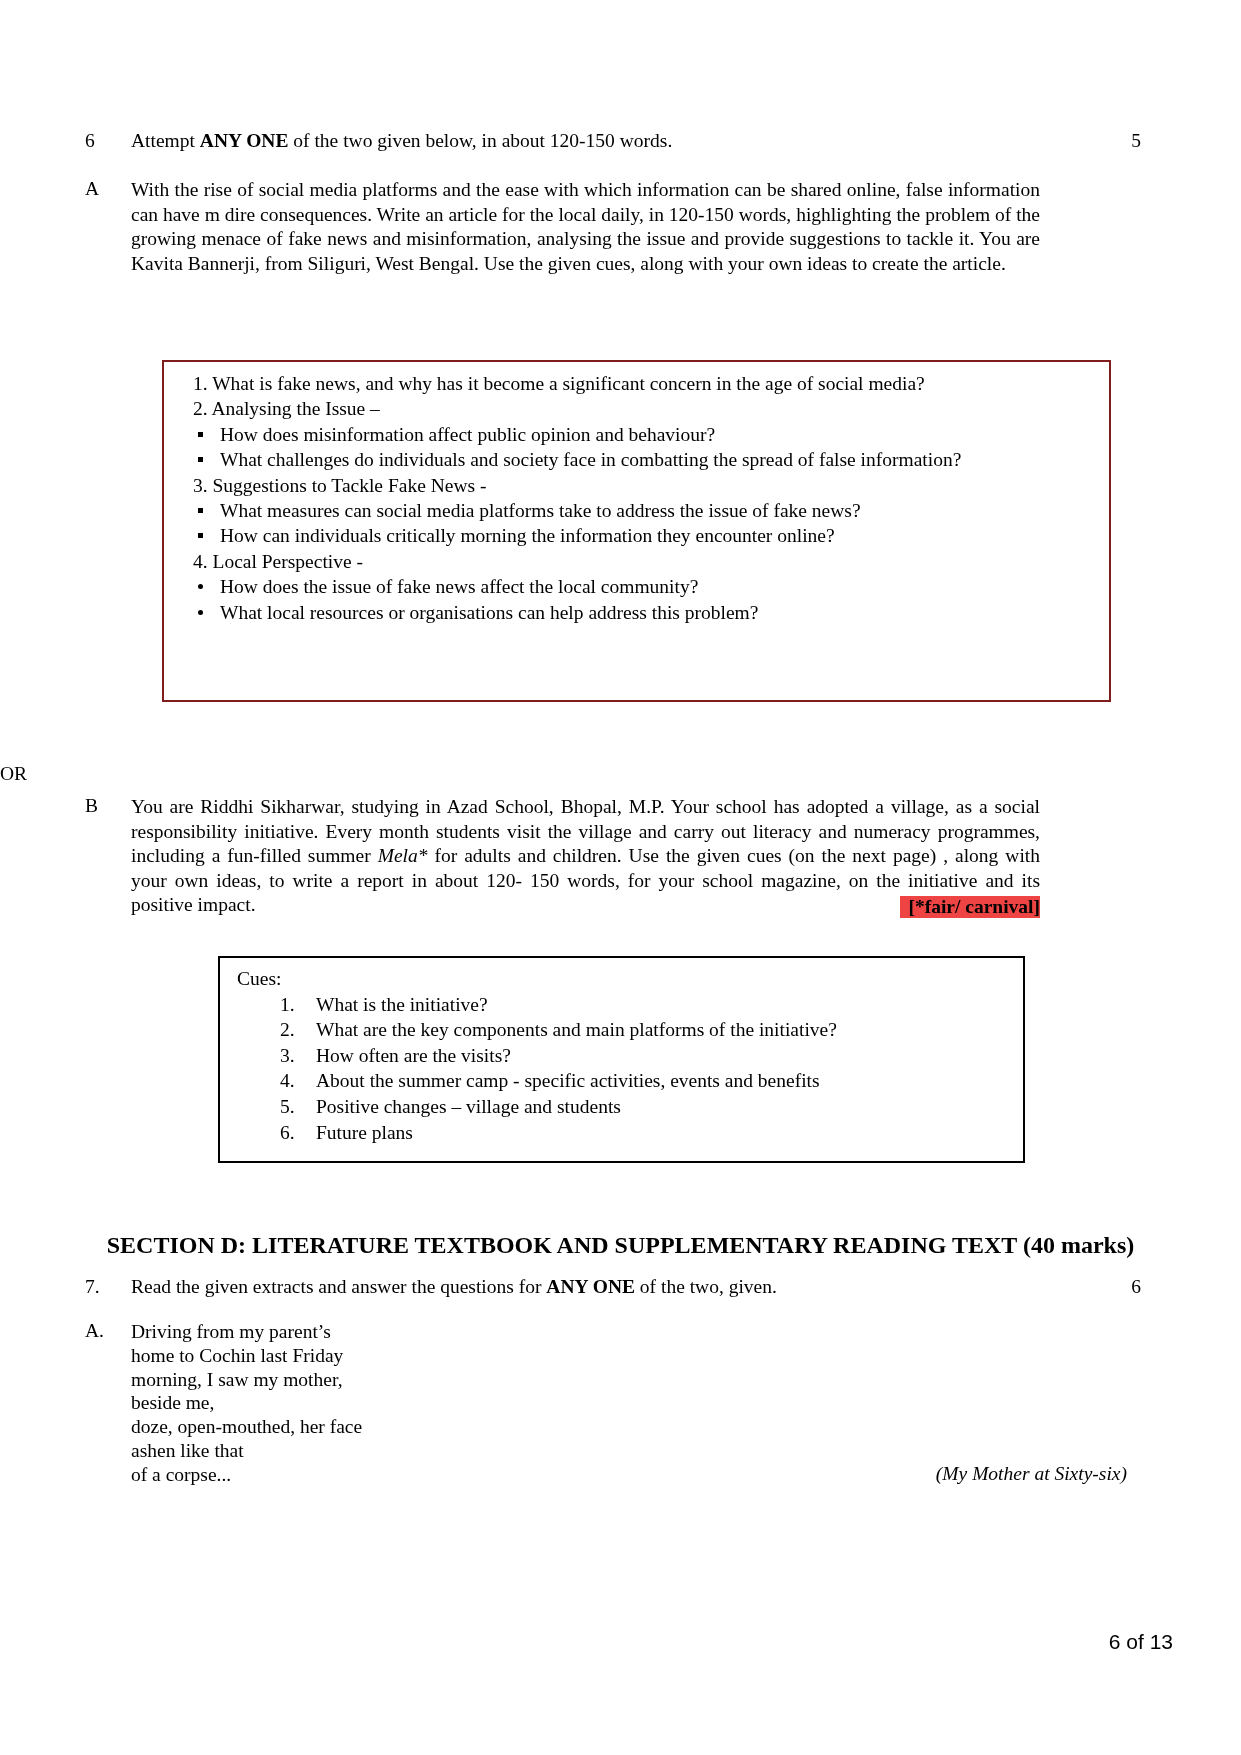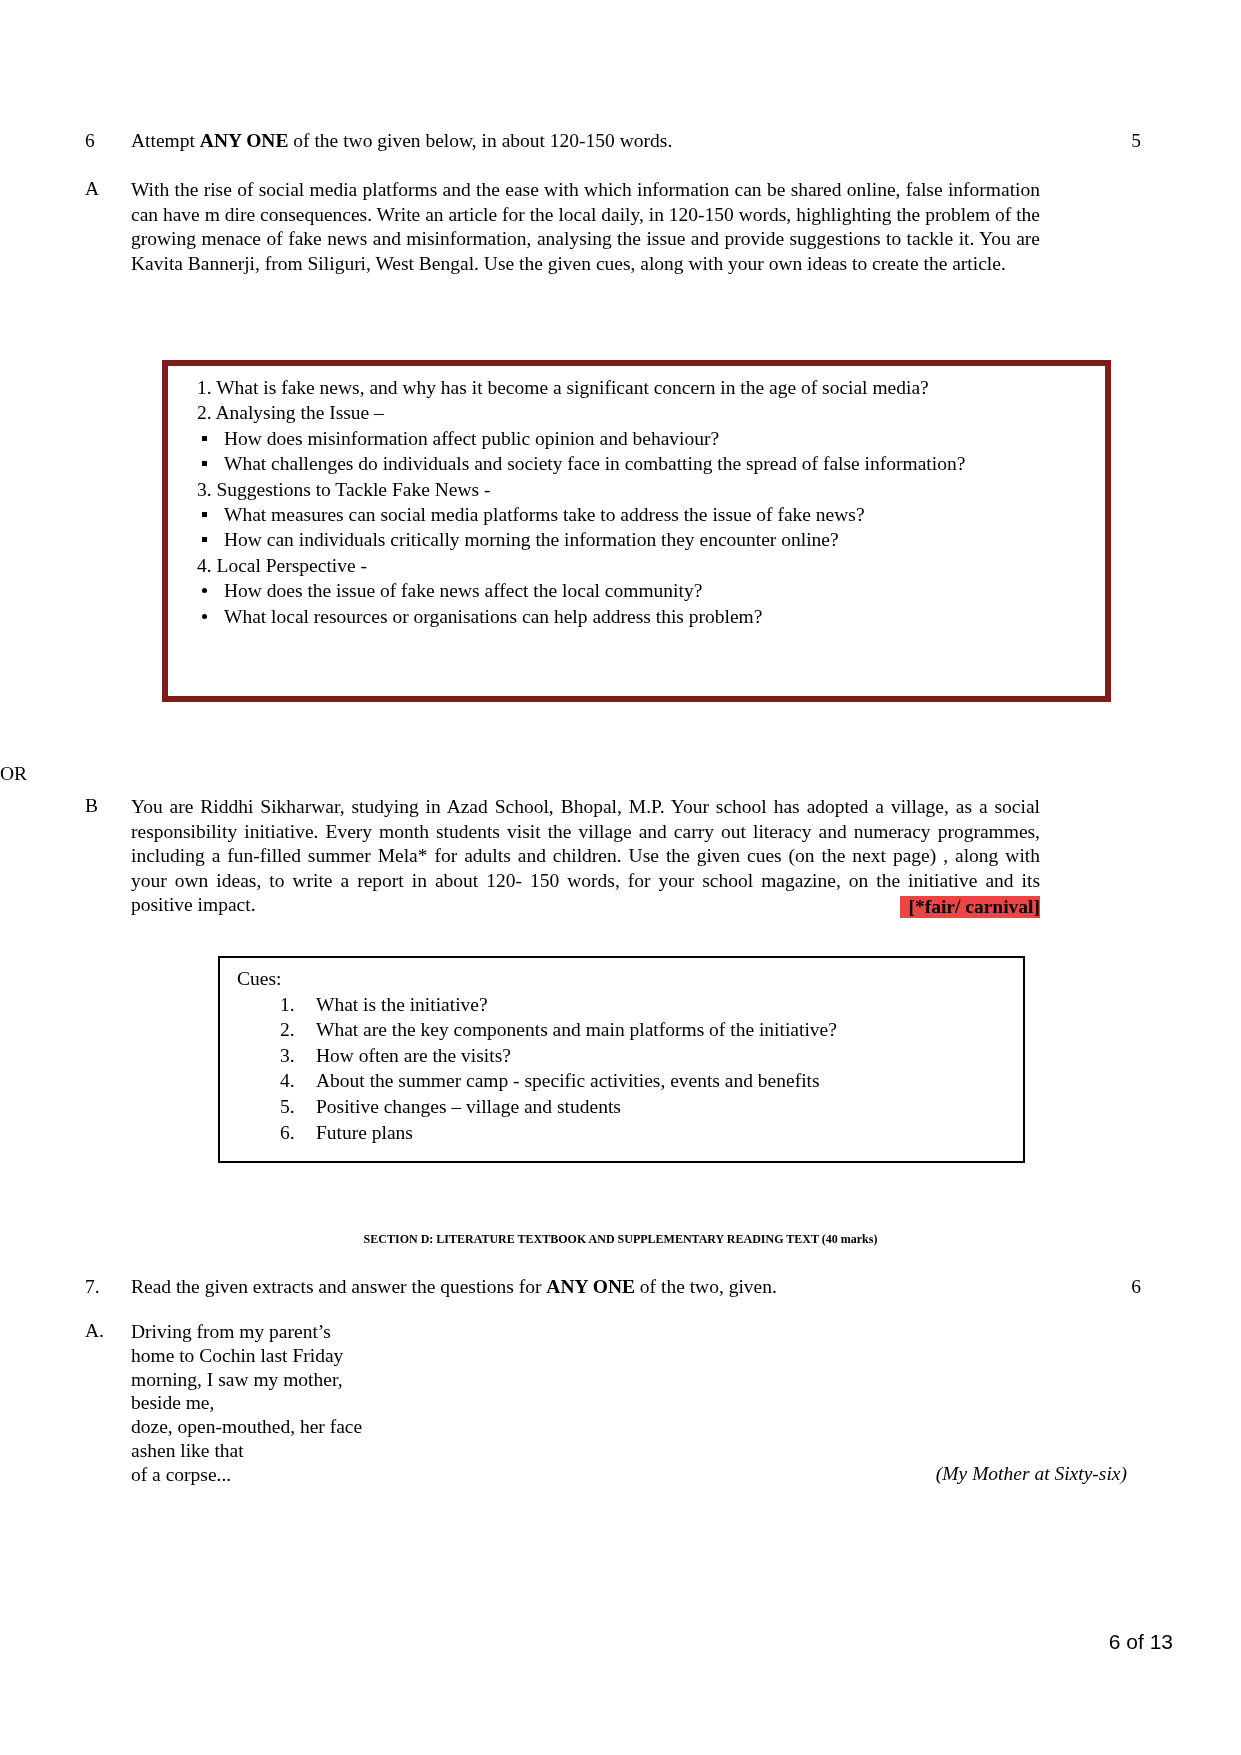--- a/index.html
+++ b/index.html
@@ -6,28 +6,28 @@
   .page{
     position:relative;width:1241px;height:1755px;background:#ffffff;
     font-family:"Liberation Serif",serif;color:#000;font-size:19.5px;
   }
   .abs{position:absolute;}
   
   .qnum{position:absolute;left:85px;width:40px;}
   .qtext{position:absolute;left:131px;width:909px;}
   .marks{position:absolute;left:1080px;width:61px;text-align:right;}
   .b{font-weight:bold;}
-  .i{}
+  .i{font-style:italic;}
   
   .para{position:absolute;left:131px;width:909px;text-align:justify;line-height:24.5px;}
   .plabel{position:absolute;left:85px;width:40px;}
   
   .boxA{
     position:absolute;left:162px;top:360px;width:949px;height:342px;
-    border:6px solid #7f1d1d;box-sizing:border-box;padding:9px 10px 0 29px;
+    border:2px solid #7f1d1d;box-sizing:border-box;padding:9px 10px 0 29px;
   }
   .box-line{display:flex;line-height:25.4px;}
   .box-line .marker{flex:0 0 27px;position:relative;}
   .box-line.num .marker{flex:0 0 0px;}
   .box-line.sq .marker::before{
     content:"";position:absolute;left:5px;top:10px;width:5px;height:5px;background:#000;
   }
   .box-line.dot .marker::before{
     content:"";position:absolute;left:5px;top:10px;width:5px;height:5px;background:#000;border-radius:50%;
   }
@@ -42,21 +42,21 @@
     position:absolute;left:210px;top:956px;width:807px;height:207px;
     border:2px solid #000;box-sizing:border-box;padding:8px 10px 0 17px;margin-left:8px;
   }
   .cues-title{line-height:25.6px;}
   .cues-items{padding-left:43px;}
   .cues-row{display:flex;line-height:25.6px;}
   .cues-row .cnum{flex:0 0 36px;}
   
   .section-heading{
     position:absolute;left:0;top:1232px;width:1241px;text-align:center;
-    font-weight:bold;font-size:12px;
+    font-weight:bold;font-size:24px;
   }
   
   .poem{position:absolute;left:131px;top:1320px;width:500px;line-height:23.8px;}
   .attribution{
     position:absolute;left:900px;top:1463px;width:227px;text-align:right;font-style:italic;
   }
   
   .footer{
     position:absolute;left:1063px;top:1630px;width:110px;text-align:right;
     font-family:"Liberation Sans",sans-serif;font-size:21px;

